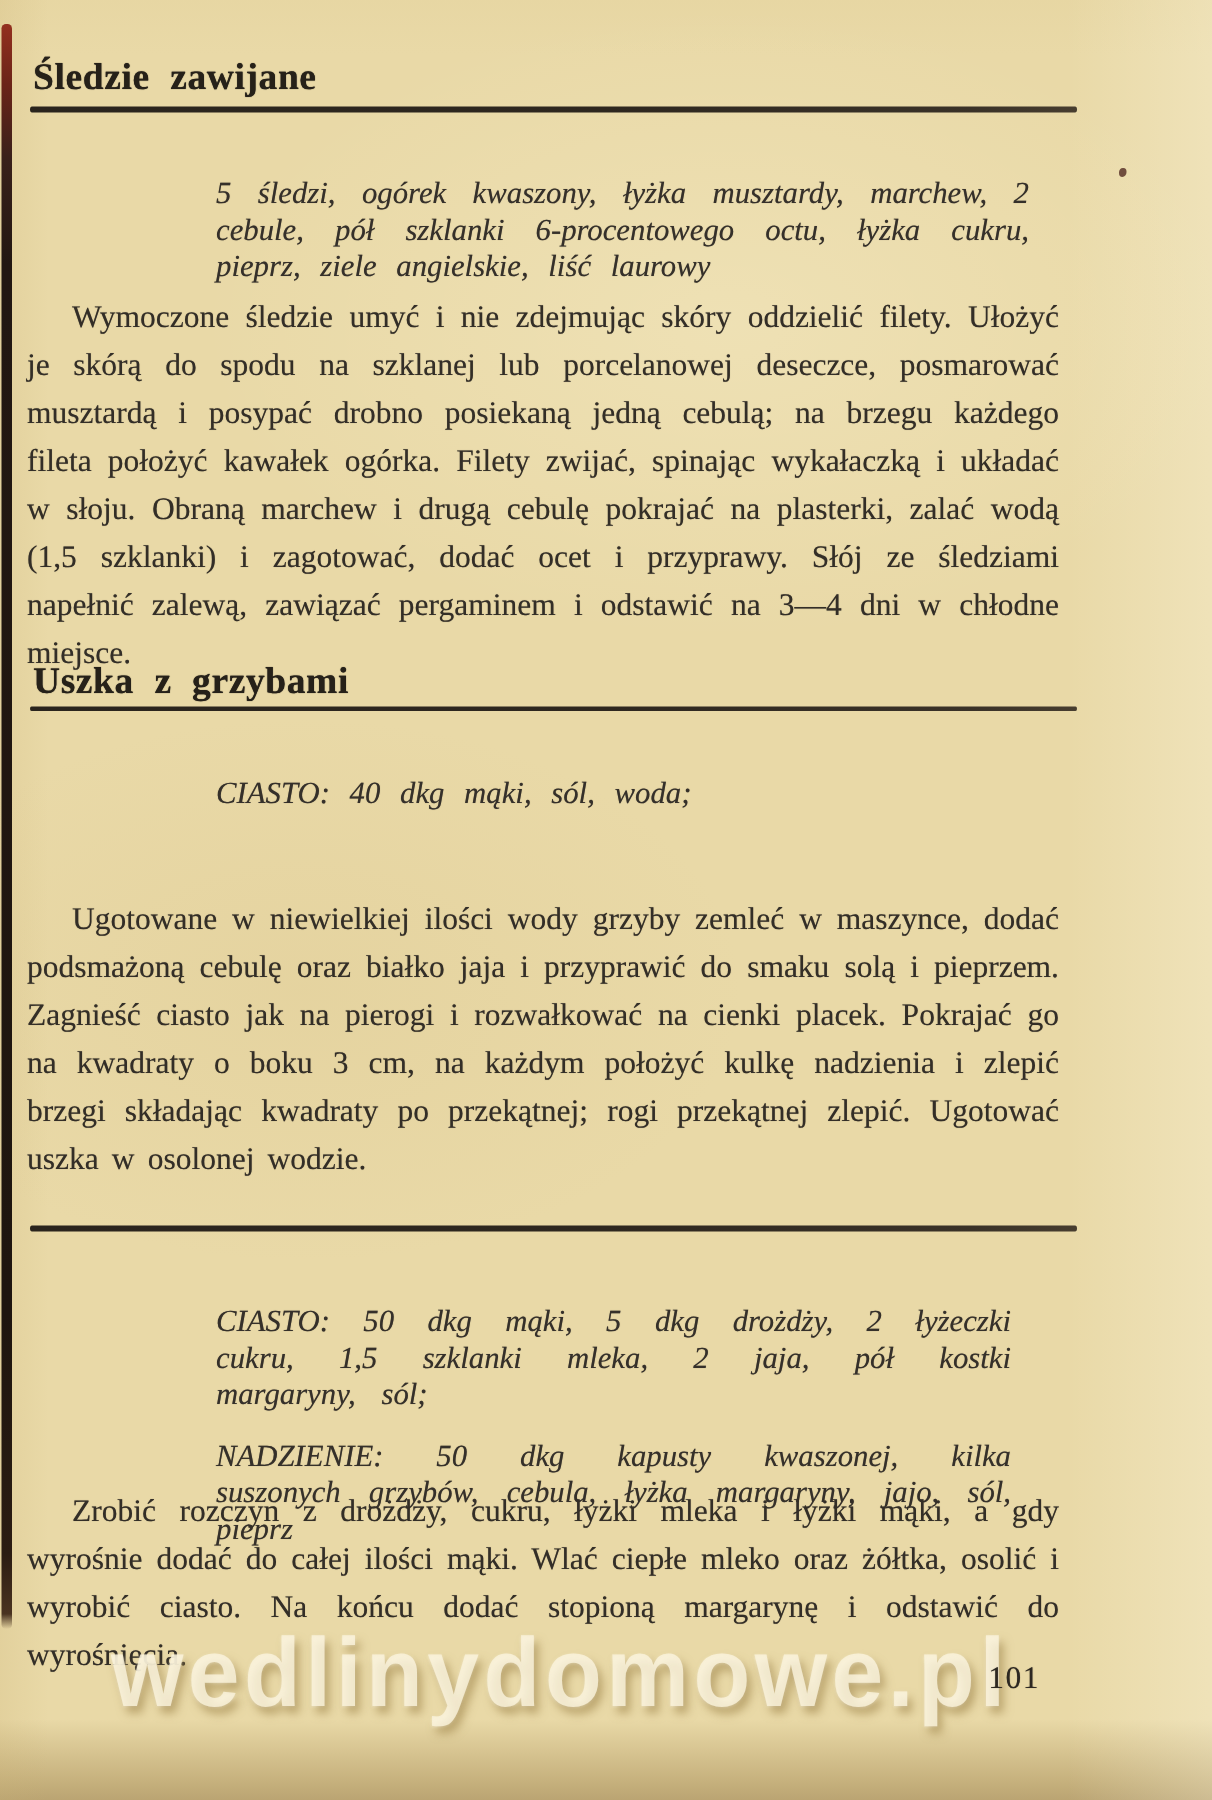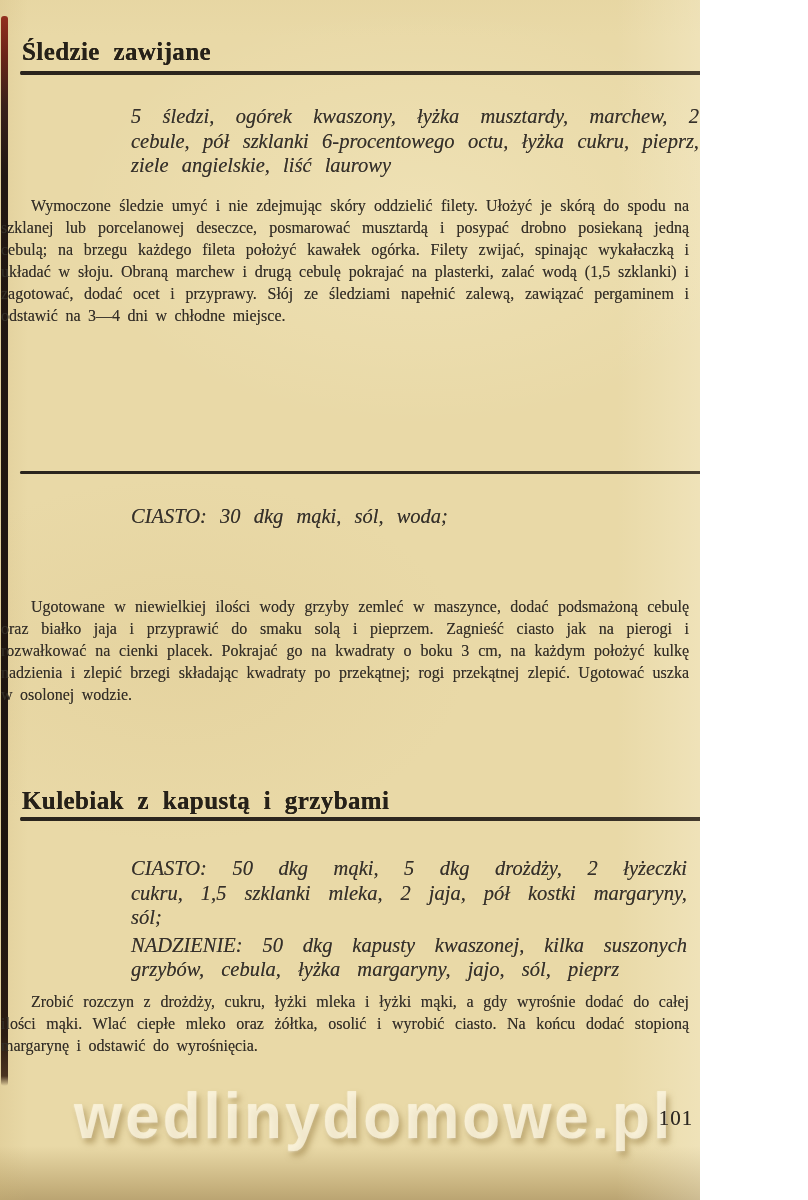--- a/index.html
+++ b/index.html
@@ -1,18 +1,18 @@
 <!DOCTYPE html>
 <html lang="pl"><head>
 <meta charset="utf-8">
 <style>
   html,body{margin:0;padding:0;}
   .page{
     position:relative;
-    width:700px;height:1200px;
+    width:808px;height:1200px;
     overflow:hidden;
     background:
       radial-gradient(ellipse 500px 300px at 60% 18%, rgba(255,248,220,0.25), rgba(255,248,220,0) 70%),
       radial-gradient(ellipse 420px 260px at 25% 55%, rgba(210,185,125,0.18), rgba(210,185,125,0) 70%),
       linear-gradient(to right, rgba(200,175,115,0.20) 0, rgba(200,175,115,0) 4%, rgba(255,250,230,0) 88%, rgba(255,250,230,0.28) 100%),
       linear-gradient(to bottom, rgba(220,200,140,0.15) 0, rgba(220,200,140,0) 3%, rgba(150,120,60,0) 95.5%, rgba(140,110,55,0.38) 99%, rgba(130,100,50,0.45) 100%),
       #e9d9a7;
     font-family:"Liberation Serif", serif;
     color:#322d27;
   }
@@ -38,25 +38,25 @@
     position:absolute;left:20px;width:698px;height:4px;
     background:linear-gradient(to right,#2a241d 0%,#2e271f 55%,#3a3228 90%,#473d2f 100%);
     border-radius:2px/3px;
   }
   .ing{
     position:absolute;left:128px;width:574px;
     font-style:italic;font-size:20.5px;line-height:24.5px;
     text-align:justify;word-spacing:8px;color:#35302a;
     text-shadow:0 0 .5px rgba(53,48,42,.6);
   }
-  .ing p{margin:3px;}
+  .ing p{margin:16px;}
   .ing.wide{width:562px;word-spacing:12px;}
   .body-par{
-    position:absolute;left:1px;width:688px;margin:0;
-    font-size:16px;line-height:22px;text-align:justify;
+    position:absolute;left:18px;width:688px;margin:0;
+    font-size:21px;line-height:32px;text-align:justify;
     text-indent:30px;word-spacing:3.5px;color:#332e27;
     text-shadow:0 0 .5px rgba(51,46,39,.55);
   }
   .watermark{
     position:absolute;left:74px;top:1080px;width:690px;
     font-family:"Liberation Sans", sans-serif;
     font-weight:bold;font-size:62px;letter-spacing:3px;
     color:rgba(250,243,220,0.82);
     text-shadow:3px 5px 6px rgba(146,118,58,0.55), 0 1px 2px rgba(255,252,238,0.6);
     white-space:nowrap;transform:scaleY(1.05);
@@ -76,27 +76,27 @@
   <div class="edge-strip"></div>
   <div class="speck"></div>
 
   <h2 class="title" style="top:38px">Śledzie zawijane</h2>
   <div class="rule" style="top:71px"></div>
   <div class="ing" style="top:101px">
     <p>5 śledzi, ogórek kwaszony, łyżka musztardy, marchew, 2 cebule, pół szklanki 6-procentowego octu, łyżka cukru, pieprz, ziele angielskie, liść laurowy</p>
   </div>
   <p class="body-par" style="top:195px">Wymoczone śledzie umyć i nie zdejmując skóry oddzielić filety. Ułożyć je skórą do spodu na szklanej lub porcelanowej deseczce, posmarować musztardą i posypać drobno posiekaną jedną cebulą; na brzegu każdego fileta położyć kawałek ogórka. Filety zwijać, spinając wykałaczką i układać w słoju. Obraną marchew i drugą cebulę pokrajać na plasterki, zalać wodą (1,5 szklanki) i zagotować, dodać ocet i przyprawy. Słój ze śledziami napełnić zalewą, zawiązać pergaminem i odstawić na 3—4 dni w chłodne miejsce.</p>
 
+  <h2 class="title" style="top:441px">Uszka z grzybami</h2>
   <div class="rule" style="top:471px;height:3px"></div>
   <div class="ing" style="top:501px">
-    <p>CIASTO: 30 dkg mąki, sól, woda;</p>
+    <p>CIASTO: 40 dkg mąki, sól, woda;</p>
   </div>
   <p class="body-par" style="top:596px">Ugotowane w niewielkiej ilości wody grzyby zemleć w maszynce, dodać podsmażoną cebulę oraz białko jaja i przyprawić do smaku solą i pieprzem. Zagnieść ciasto jak na pierogi i rozwałkować na cienki placek. Pokrajać go na kwadraty o boku 3 cm, na każdym położyć kulkę nadzienia i zlepić brzegi składając kwadraty po przekątnej; rogi przekątnej zlepić. Ugotować uszka w osolonej wodzie.</p>
 
-  <h2 class="title" style="top:787px">Kulebiak z kapustą i grzybami</h2>
   <div class="rule" style="top:817px"></div>
   <div class="ing wide" style="top:853px">
     <p>CIASTO: 50 dkg mąki, 5 dkg drożdży, 2 łyżeczki cukru, 1,5 szklanki mleka, 2 jaja, pół kostki margaryny, sól;</p>
     <p>NADZIENIE: 50 dkg kapusty kwaszonej, kilka suszonych grzybów, cebula, łyżka margaryny, jajo, sól, pieprz</p>
   </div>
   <p class="body-par" style="top:991px">Zrobić rozczyn z drożdży, cukru, łyżki mleka i łyżki mąki, a gdy wyrośnie dodać do całej ilości mąki. Wlać ciepłe mleko oraz żółtka, osolić i wyrobić ciasto. Na końcu dodać stopioną margarynę i odstawić do wyrośnięcia.</p>
 
   <div class="watermark">wedlinydomowe.pl</div>
   <div class="page-number">101</div>
 

